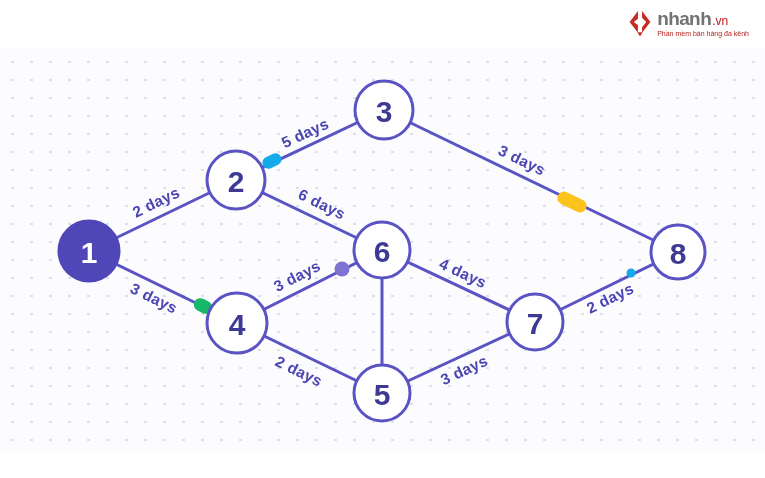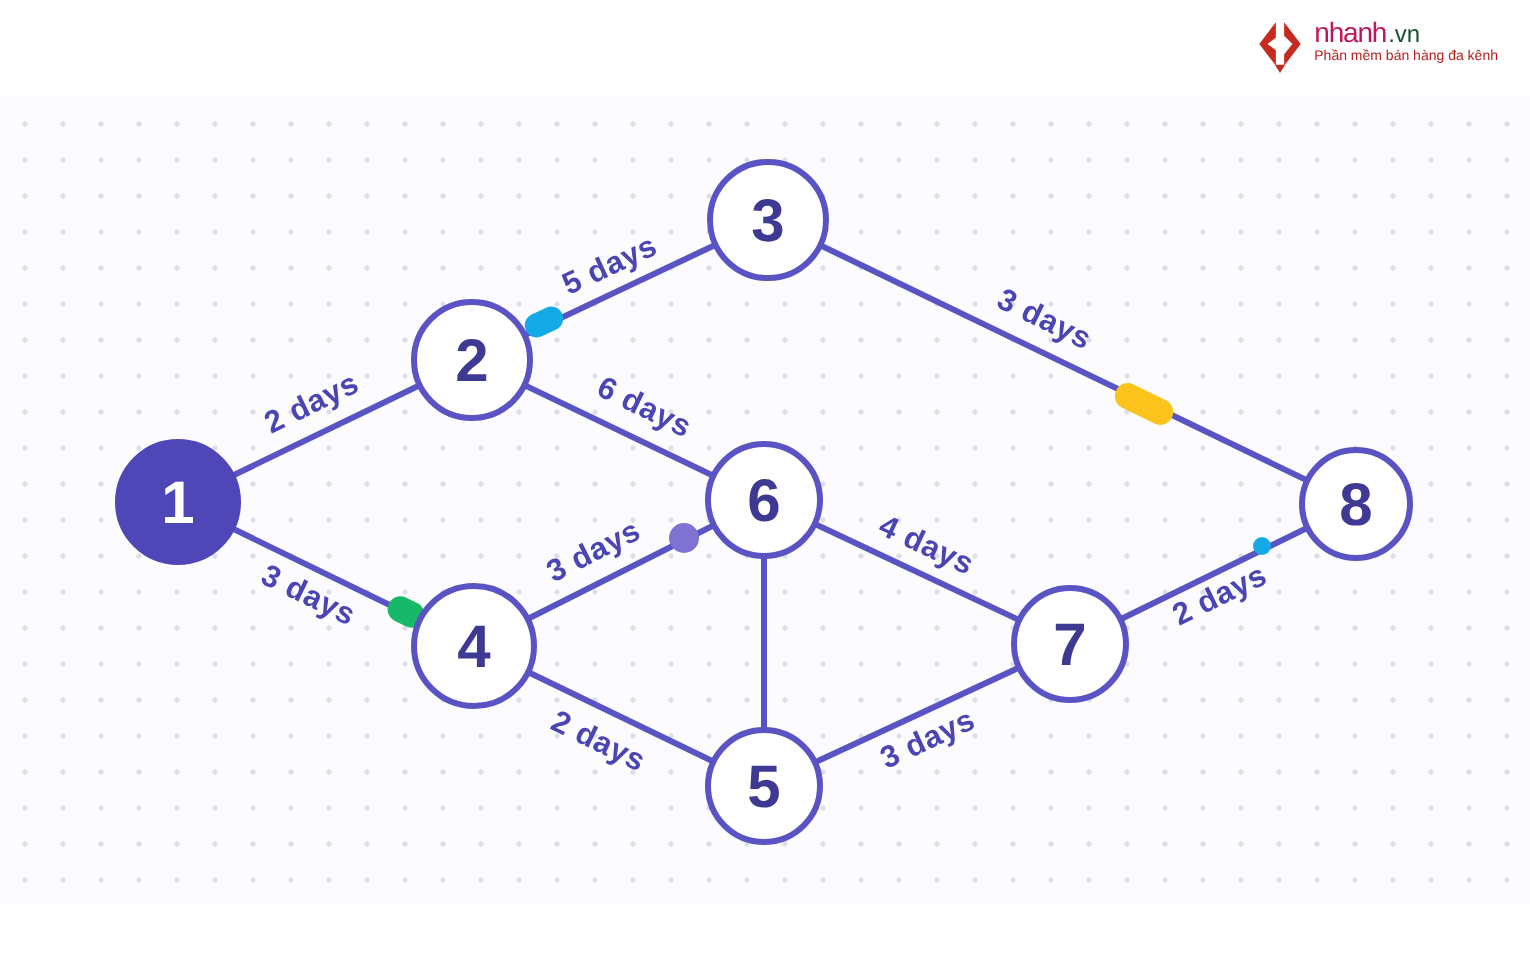--- a/index.html
+++ b/index.html
@@ -17,22 +17,22 @@
   svg.graph{position:absolute;left:0;top:0;}
   text{font-family:"Liberation Sans",sans-serif;}
   .node-label{font-size:30px;font-weight:700;}
   .edge-label{font-size:15.5px;font-weight:700;letter-spacing:.3px;}
   .logo{
     position:absolute;top:9px;right:16px;
     display:flex;align-items:flex-start;gap:4px;
   }
   .logo-text{display:flex;flex-direction:column;line-height:1;}
   .brand-row{display:flex;align-items:baseline;}
-  .brand{font-size:14px;font-weight:400;color:#be185d;letter-spacing:-0.6px;}
-  .brand-domain{font-size:12px;font-weight:400;color:#14532d;margin-left:1px;}
+  .brand{font-size:19px;font-weight:700;color:#737373;letter-spacing:-0.6px;}
+  .brand-domain{font-size:12px;font-weight:400;color:#b91c1c;margin-left:1px;}
   .tagline{font-size:7px;color:#b5221c;margin-top:2px;white-space:nowrap;}
 </style>
 </head>
 <body>
 
 <div class="page">
 
   <div class="dotgrid"></div>
 
   <svg class="graph" id="graph-svg" width="765" height="478" viewBox="0 0 765 478">

